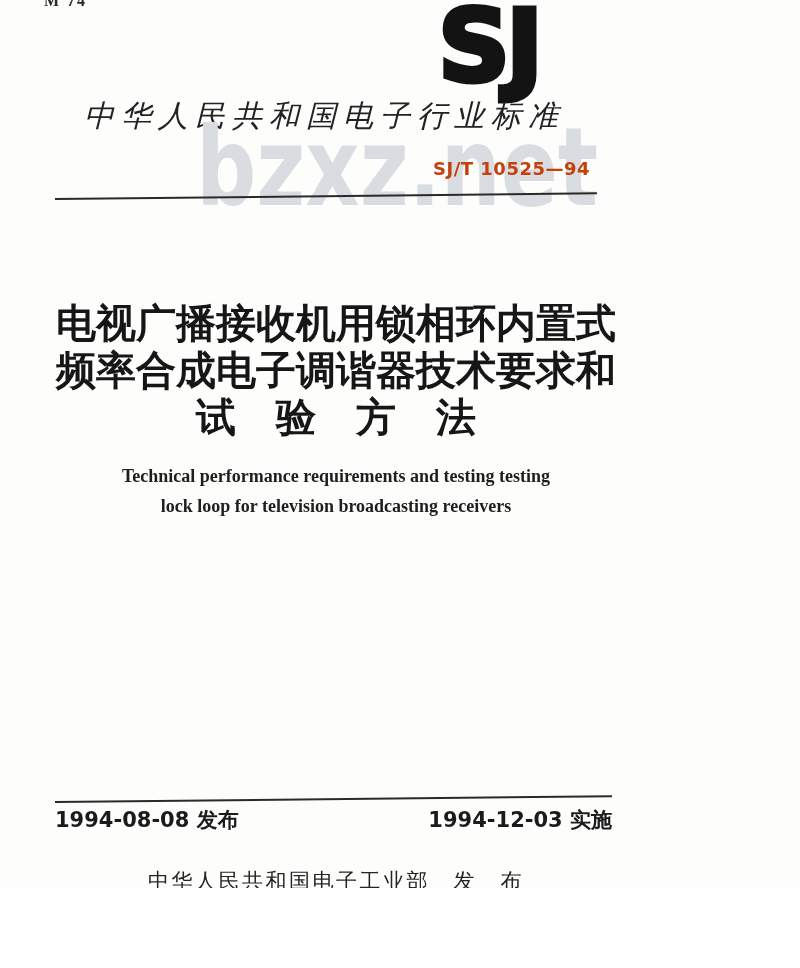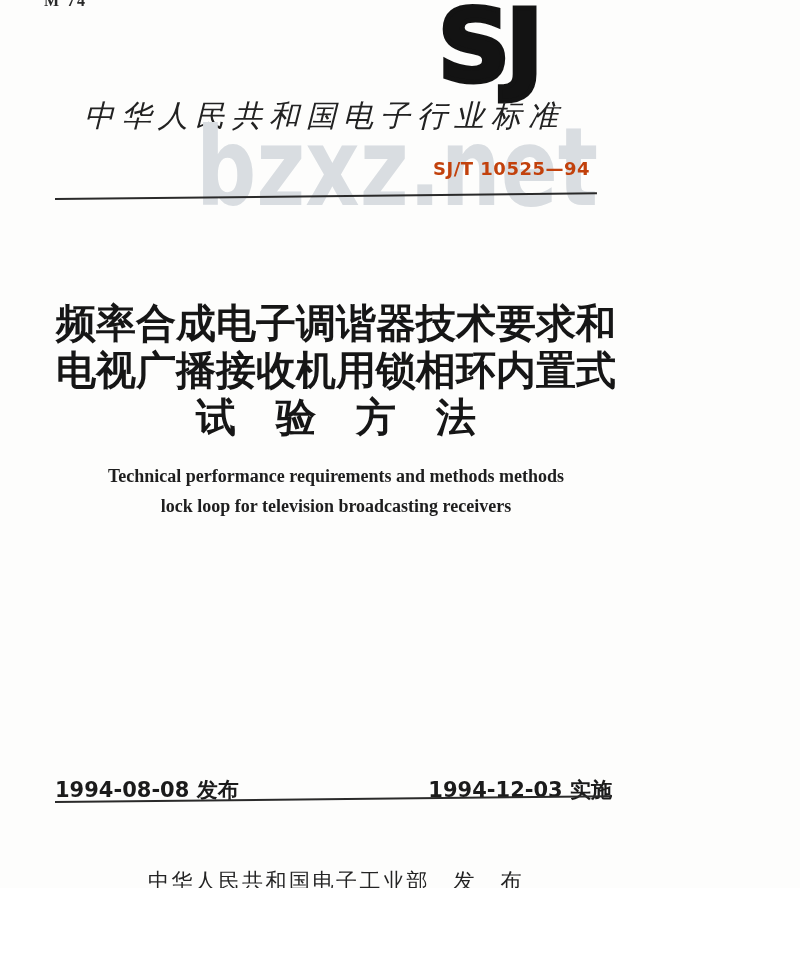--- a/index.html
+++ b/index.html
@@ -106,21 +106,21 @@
     text-align: center;
     font-family: "Liberation Serif", serif;
     font-weight: bold;
     font-size: 18px;
     line-height: 30px;
     color: #1e1e1e;
   }
   .dates-row {
     position: absolute;
     left: 55px;
-    top: 776px;
+    top: 806px;
     width: 557px;
     display: flex;
     justify-content: space-between;
     font-size: 21px;
     font-weight: bold;
     color: #1b1b1b;
     white-space: nowrap;
   }
   .footer-publisher {
     position: absolute;
@@ -146,27 +146,27 @@
 
   <div class="header-title">中华人民共和国电子行业标准</div>
 
   <div class="watermark">bzxz.net</div>
 
   <div class="std-number">SJ/T 10525—94</div>
 
   <div class="rule rule-top"></div>
 
   <div class="title-zh">
+    <div>电视广播接收机用锁相环内置式</div>
     <div>频率合成电子调谐器技术要求和</div>
-    <div>电视广播接收机用锁相环内置式</div>
     <div>试　验　方　法</div>
   </div>
 
   <div class="title-en">
-    <div>Technical performance requirements and methods methods</div>
+    <div>Technical performance requirements and testing testing</div>
     <div>lock loop for television broadcasting receivers</div>
   </div>
 
   <div class="dates-row">
     <span>1994-08-08 发布</span>
     <span>1994-12-03 实施</span>
   </div>
 
   <div class="rule rule-bottom"></div>
 

